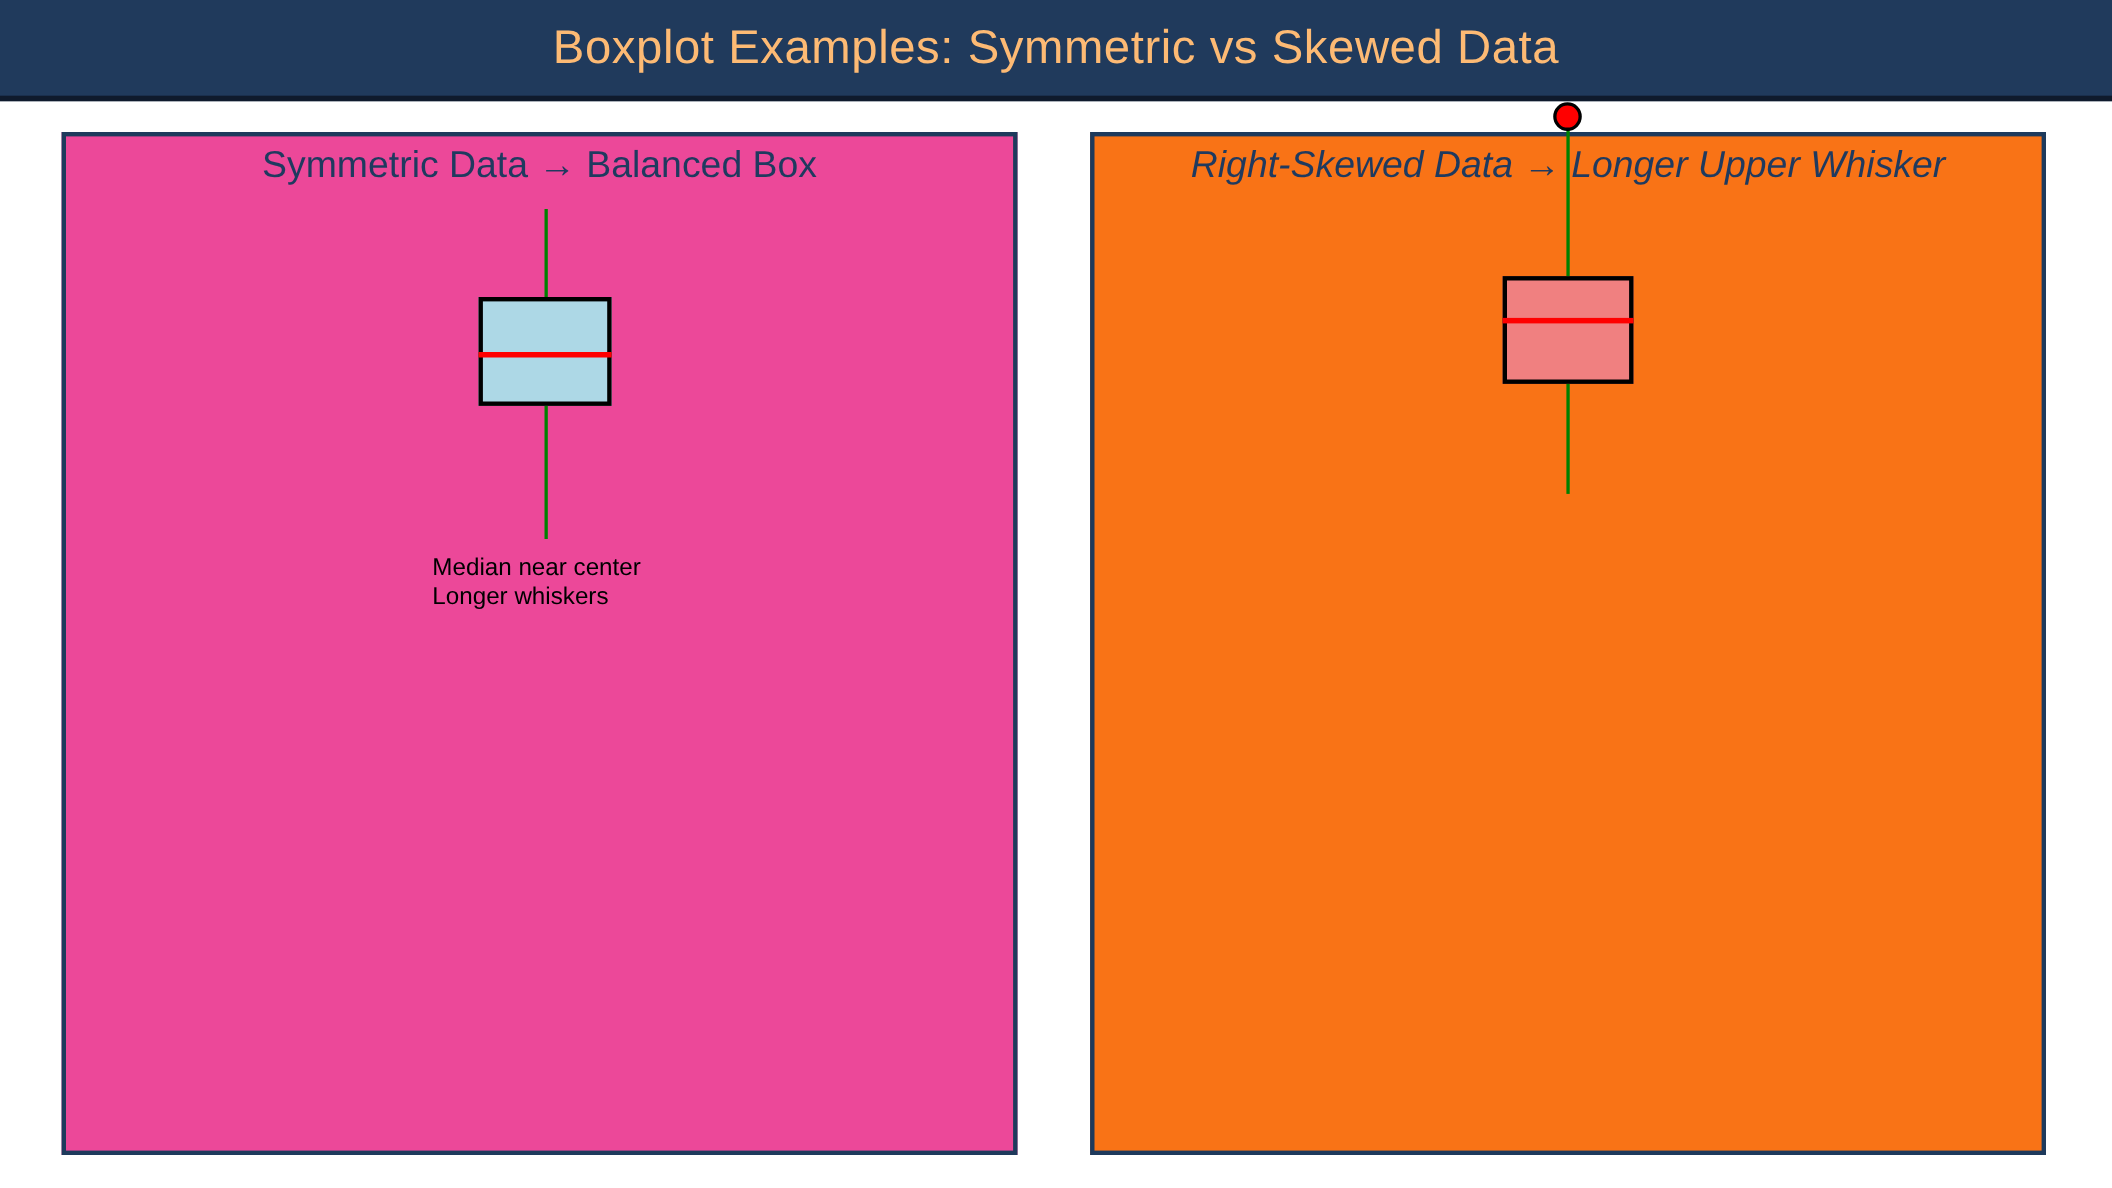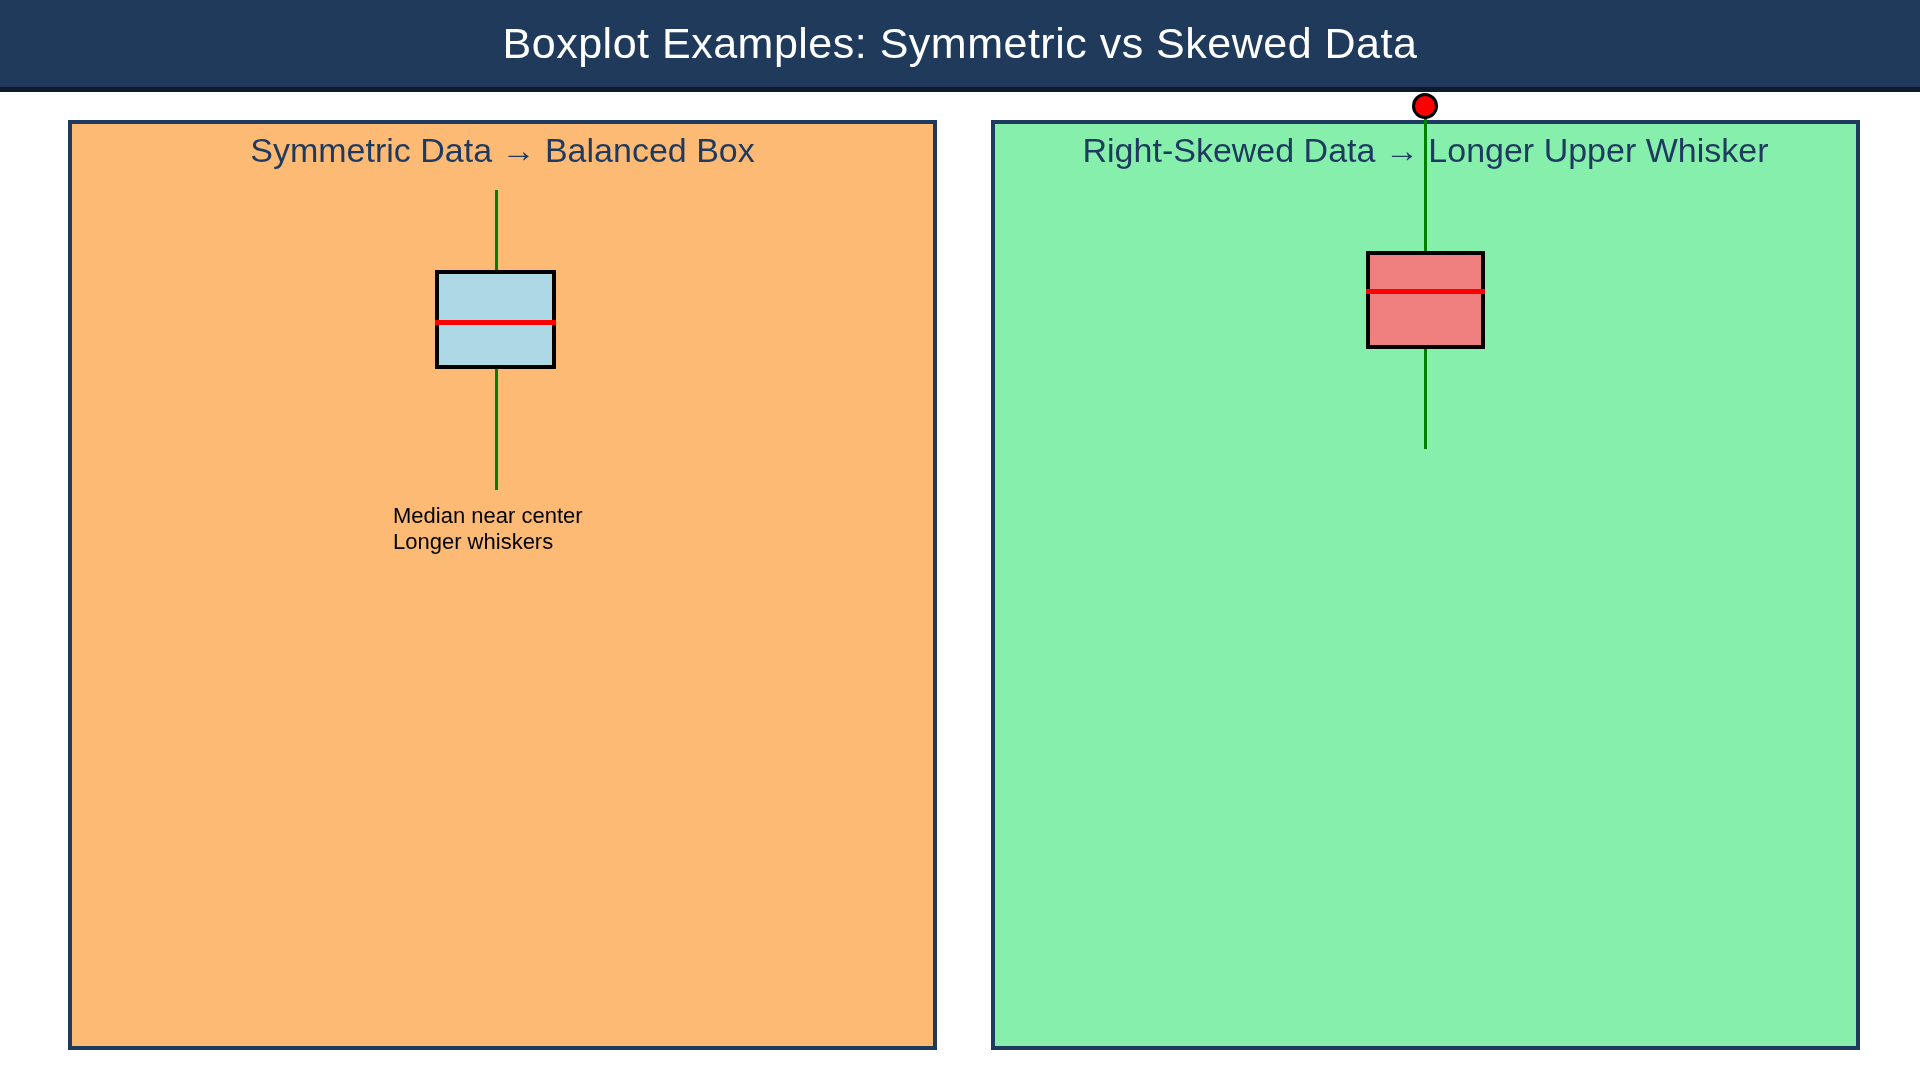--- a/index.html
+++ b/index.html
@@ -13,34 +13,34 @@
 
   
   #titlebar {
     position: absolute; left: 0; top: 0;
     width: 1920px; height: 87px;
     background: #203A5C;
     border-bottom: 5px solid #0F1A2C;
     display: flex; align-items: center; justify-content: center;
   }
   #titlebar .title-text {
-    color: #ffffff;
+    color: #fdba74;
     font-size: 43px;
     letter-spacing: 0.5px;
   }
 
   
   .panel {
     position: absolute; top: 120px;
     width: 869px; height: 930px;
     box-sizing: border-box;
     border: 4px solid #1E3A5C;
   }
-  #panel-left  { left: 68px;  background: #fdba74; }
-  #panel-right { left: 991px; background: #86efac; }
+  #panel-left  { left: 56px;  background: #ec4899; }
+  #panel-right { left: 991px; background: #f97316; font-style: italic; }
   .ptitle {
     position: relative; z-index: 1;
     margin-top: 7px;
     text-align: center;
     color: #1F3A5F;
     font-size: 34px;
   }
 
   
   #plot-layer { position: absolute; left: 0; top: 0; width: 1920px; height: 804px; pointer-events: none; }

